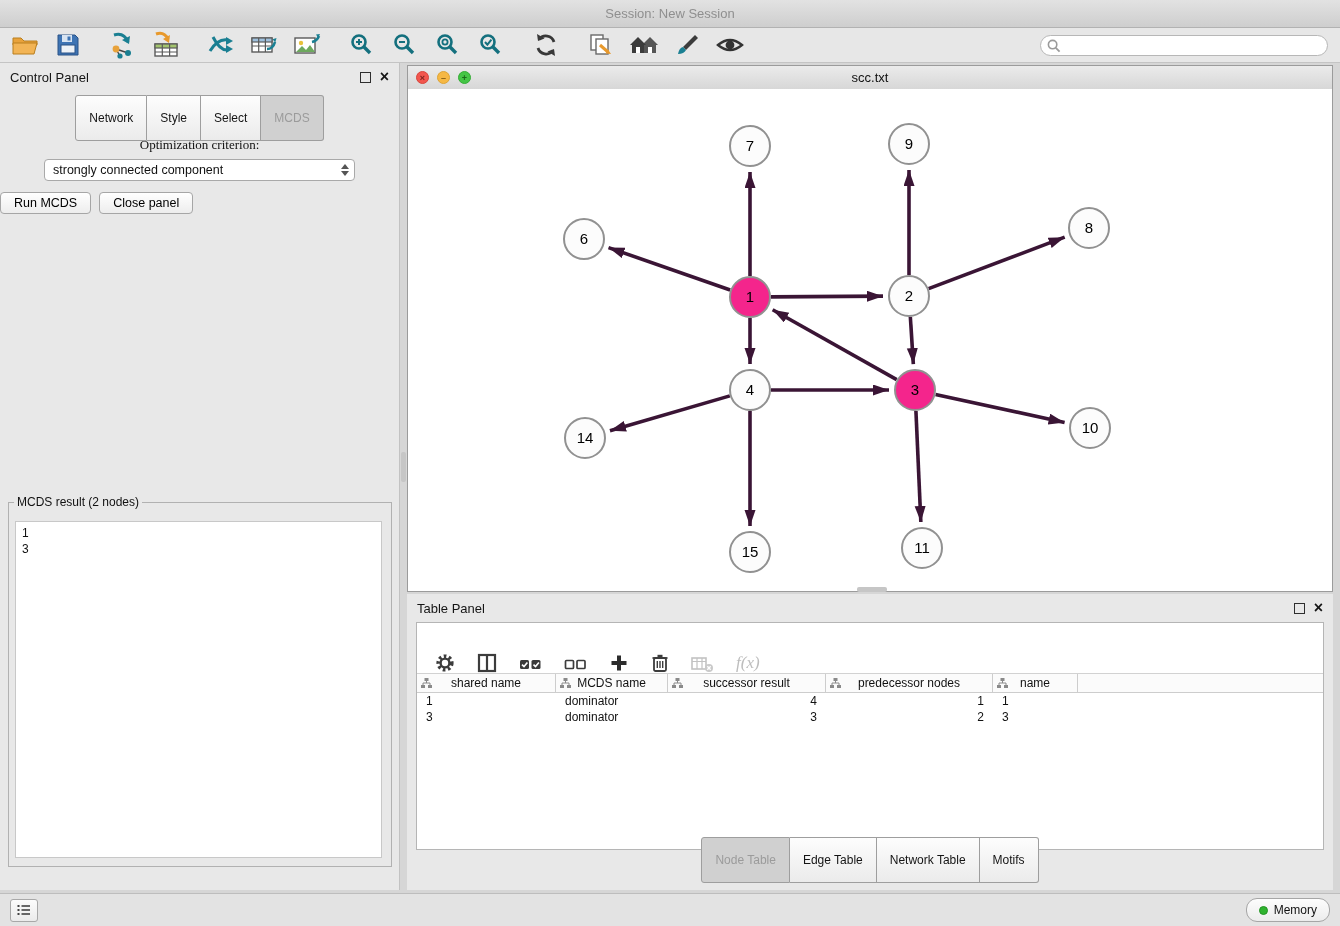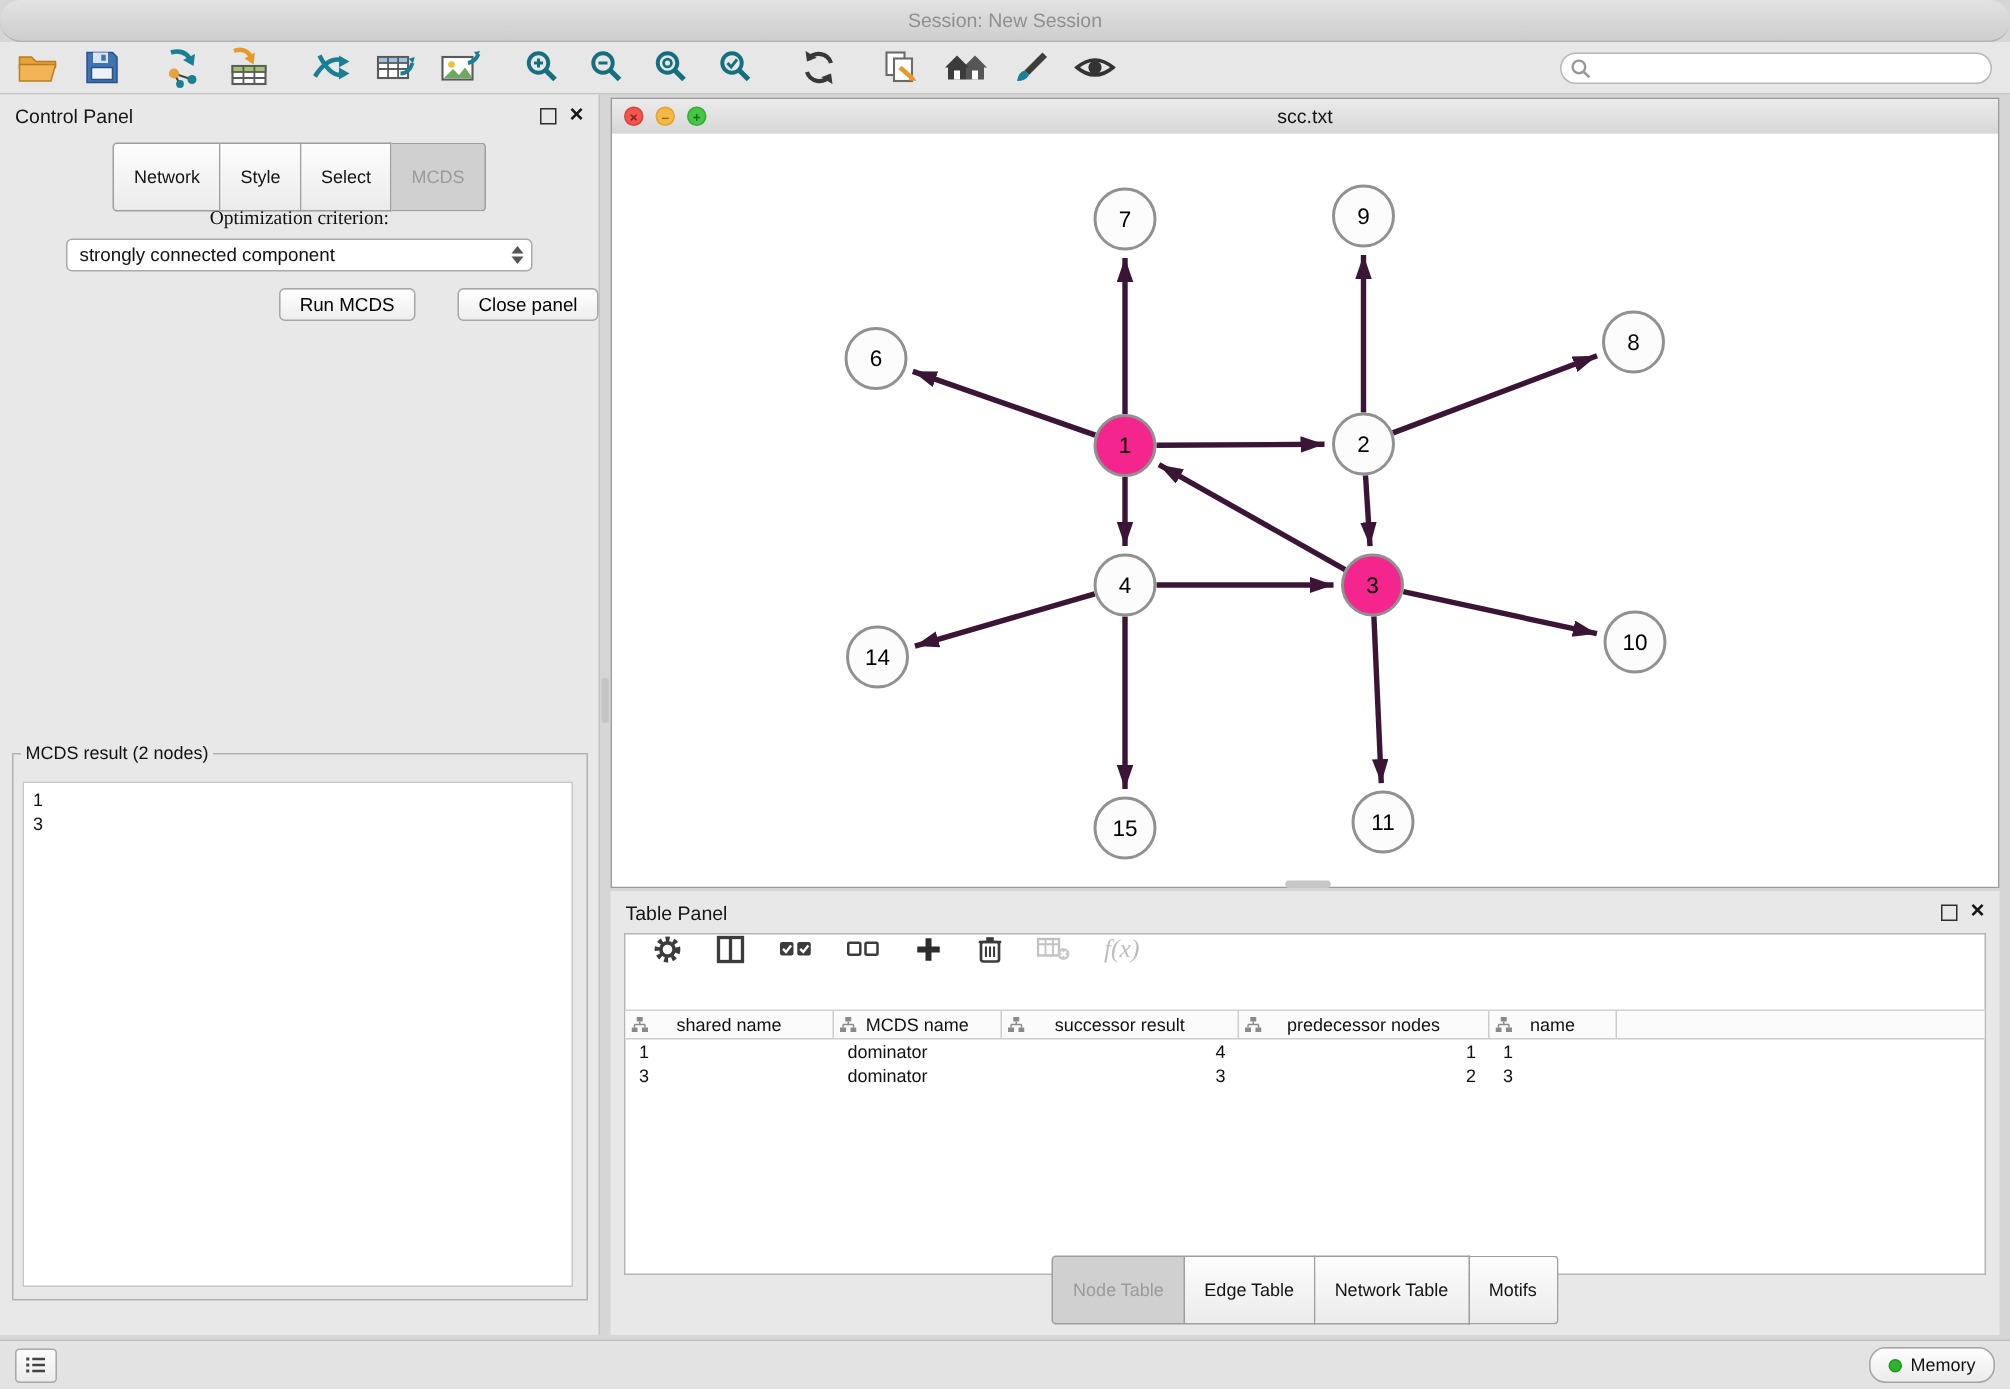--- a/index.html
+++ b/index.html
@@ -4,21 +4,21 @@
 <style>
   html,body{margin:0;padding:0;}
   body{
     width:1340px;height:926px;position:relative;overflow:hidden;
     background:#d6d6d6;font-family:"Liberation Sans",sans-serif;color:#111;
     -webkit-font-smoothing:antialiased;
   }
   
   .titlebar{position:absolute;left:0;top:0;width:1340px;height:27px;
     background:linear-gradient(#e2e2e2,#cecece);border-bottom:1px solid #b2b2b2;
-    display:flex;align-items:center;justify-content:center;font-size:13px;color:#8f8f8f;border-radius:14px;}
+    display:flex;align-items:center;justify-content:center;font-size:13px;color:#8f8f8f;}
   
   .toolbar{position:absolute;left:0;top:28px;width:1340px;height:35px;background:#e7e7e7;
     border-bottom:1px solid #c4c4c4;display:flex;align-items:center;padding:0 8px;box-sizing:border-box;}
   .tbicon{width:34px;height:30px;display:flex;align-items:center;justify-content:center;margin-right:9px;border-radius:4px;}
   .tbspacer{width:12px;}
   .searchwrap{margin-left:auto;position:relative;width:288px;height:21px;margin-right:4px;}
   .searchwrap svg{position:absolute;left:7px;top:4px;}
   .searchwrap input{width:100%;height:100%;box-sizing:border-box;border:1px solid #b7b7b7;border-radius:11px;
     background:#fff;padding:0 10px 0 24px;font-size:12px;font-family:"Liberation Sans",sans-serif;outline:none;}
   
@@ -35,21 +35,21 @@
   
   .controlpanel{position:absolute;left:0;top:63px;width:400px;height:827px;background:#e8e8e8;
     border-right:1px solid #c2c2c2;box-sizing:border-box;}
   .opt-label{position:absolute;left:0;top:74px;width:100%;text-align:center;font-size:13px;font-family:Liberation Serif, serif;}
   .dropdown{position:absolute;left:44px;top:96px;width:311px;height:22px;background:#fff;
     border:1px solid #a9a9a9;border-radius:4px;display:flex;align-items:center;
     font-size:12.5px;padding-left:8px;box-sizing:border-box;justify-content:flex-end;}
   .stepper{margin-left:auto;margin-right:5px;display:flex;flex-direction:column;gap:2px;align-items:center;}
   .tri-up{width:0;height:0;border-left:4px solid transparent;border-right:4px solid transparent;border-bottom:5px solid #555;}
   .tri-down{width:0;height:0;border-left:4px solid transparent;border-right:4px solid transparent;border-top:5px solid #555;}
-  .btnrow{position:absolute;left:0;top:129px;width:100%;display:flex;justify-content:flex-end;gap:28px;}
+  .btnrow{position:absolute;left:0;top:129px;width:100%;display:flex;justify-content:flex-start;gap:8px;}
   .pushbtn{font-size:12.5px;padding:3px 13px;background:linear-gradient(#ffffff,#ededed);
     border:1px solid #a6a6a6;border-radius:4px;font-family:"Liberation Sans",sans-serif;}
   .mcds-fieldset{position:absolute;left:8px;top:432px;width:384px;height:372px;
     border:1px solid #b1b1b1;box-sizing:border-box;margin:0;padding:0;}
   .mcds-fieldset legend{font-size:12px;margin-left:5px;padding:0 3px;}
   .result-box{position:absolute;left:6px;right:9px;top:12px;bottom:8px;background:#fff;
     border:1px solid #c8c8c8;font-size:12px;line-height:16px;padding:3px 6px;overflow:hidden;}
   
   .netwin{position:absolute;left:407px;top:65px;width:926px;height:527px;background:#fff;
     border:1px solid #9b9b9b;box-sizing:border-box;}
@@ -62,21 +62,21 @@
   .t-yellow{background:#f6b844;border:1px solid #dda436;color:#8a6115;}
   .t-green{background:#44c545;border:1px solid #34ac35;color:#1a6b1a;}
   .net-canvas{position:absolute;left:0;top:23px;right:0;bottom:0;background:#fff;}
   .net-canvas svg{width:100%;height:100%;display:block;font-family:"Liberation Sans",sans-serif;}
   .vgrip{position:absolute;left:401px;top:452px;width:5px;height:30px;background:#c6c6c6;border-radius:2px;}
   .hgrip{position:absolute;left:857px;top:587px;width:30px;height:5px;background:#c6c6c6;border-radius:2px;}
   
   .tablepanel{position:absolute;left:407px;top:594px;width:926px;height:296px;background:#e8e8e8;box-sizing:border-box;}
   .tp-inner{position:absolute;left:9px;top:28px;width:908px;height:228px;background:#fff;
     border:1px solid #b5b5b5;box-sizing:border-box;}
-  .tp-toolbar{height:50px;display:flex;align-items:flex-start;padding-left:18px;gap:22px;}
+  .tp-toolbar{height:50px;display:flex;align-items:flex-end;padding-left:18px;gap:22px;}
   .tp-tool{display:flex;align-items:center;justify-content:center;}
   .fx{font-family:"Liberation Serif",serif;font-style:italic;font-size:17px;color:#bdbdbd;}
   .thead{display:flex;border-top:1px solid #d2d2d2;border-bottom:1px solid #cdcdcd;background:#fbfbfb;}
   .th{position:relative;height:18px;display:flex;align-items:center;justify-content:center;
     border-right:1px solid #cdcdcd;box-sizing:border-box;font-size:12px;}
   .th .colicon{position:absolute;left:4px;top:4px;}
   .tbody .tr{display:flex;height:16px;align-items:center;font-size:12px;}
   .td{box-sizing:border-box;padding:0 9px;line-height:16px;overflow:hidden;white-space:nowrap;}
   .tp-tabs{position:absolute;left:0;right:0;bottom:7px;display:flex;justify-content:center;}
   

